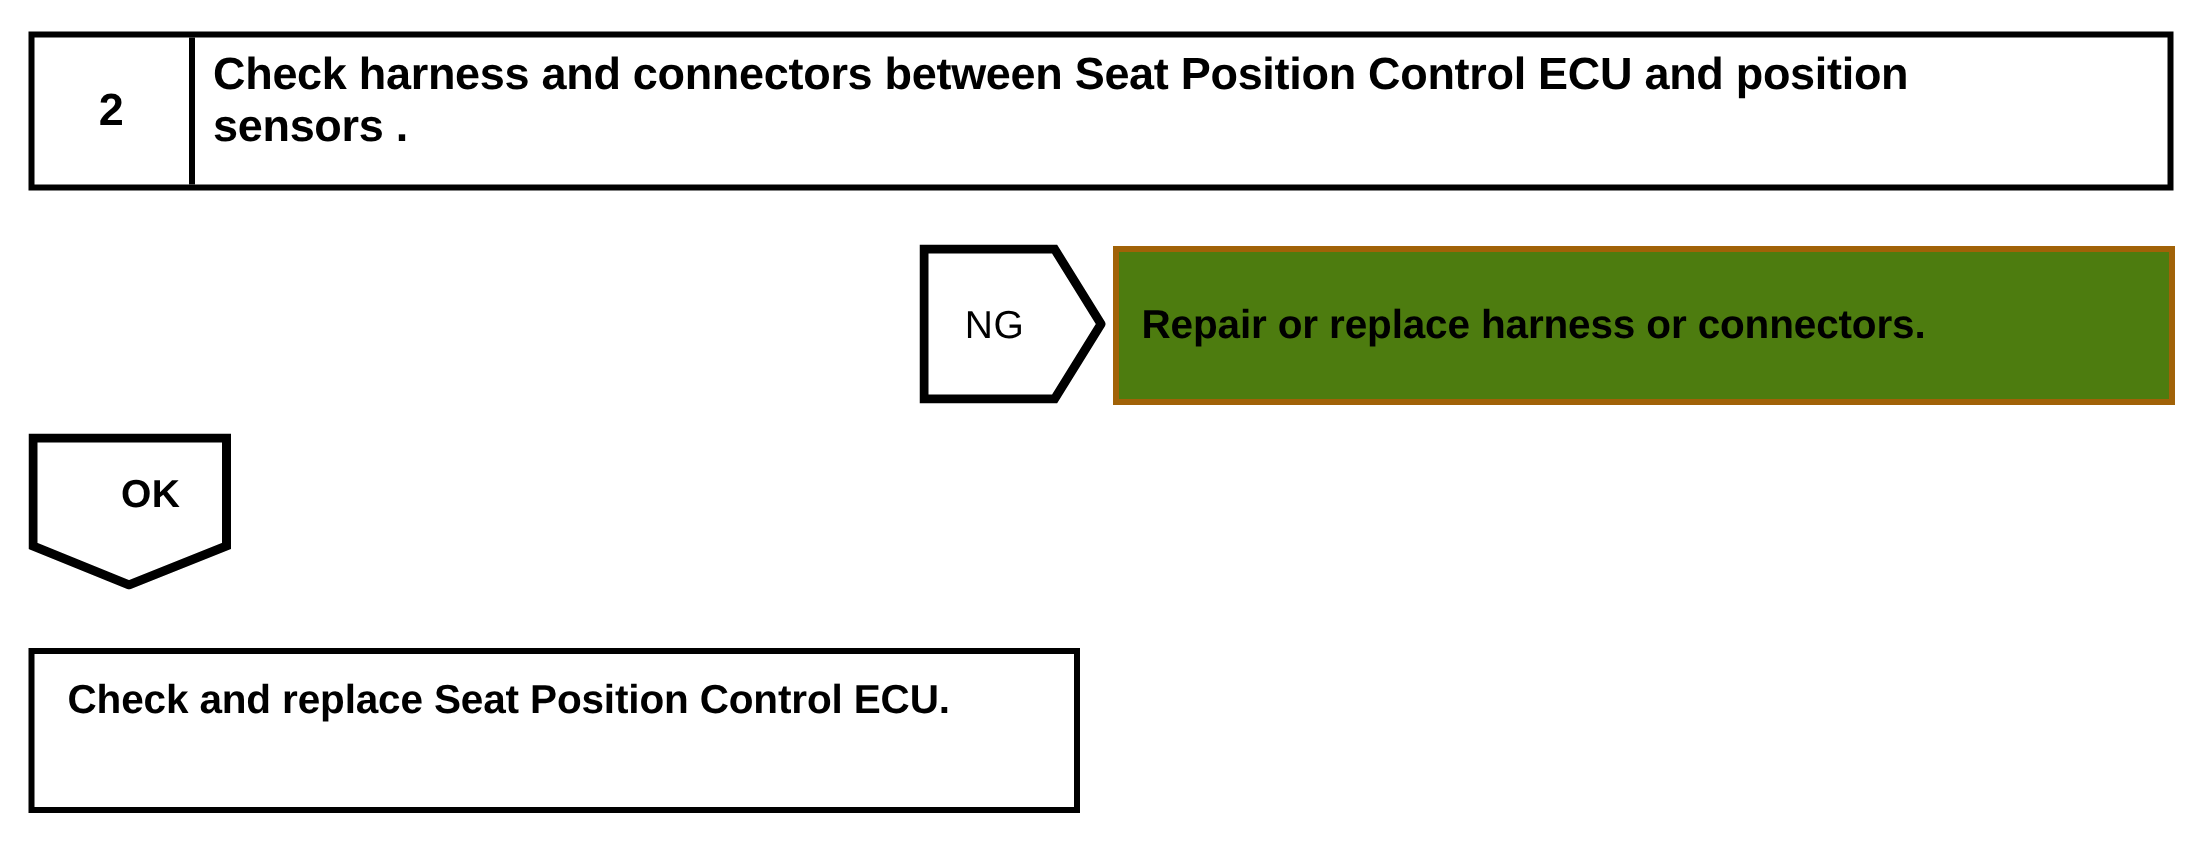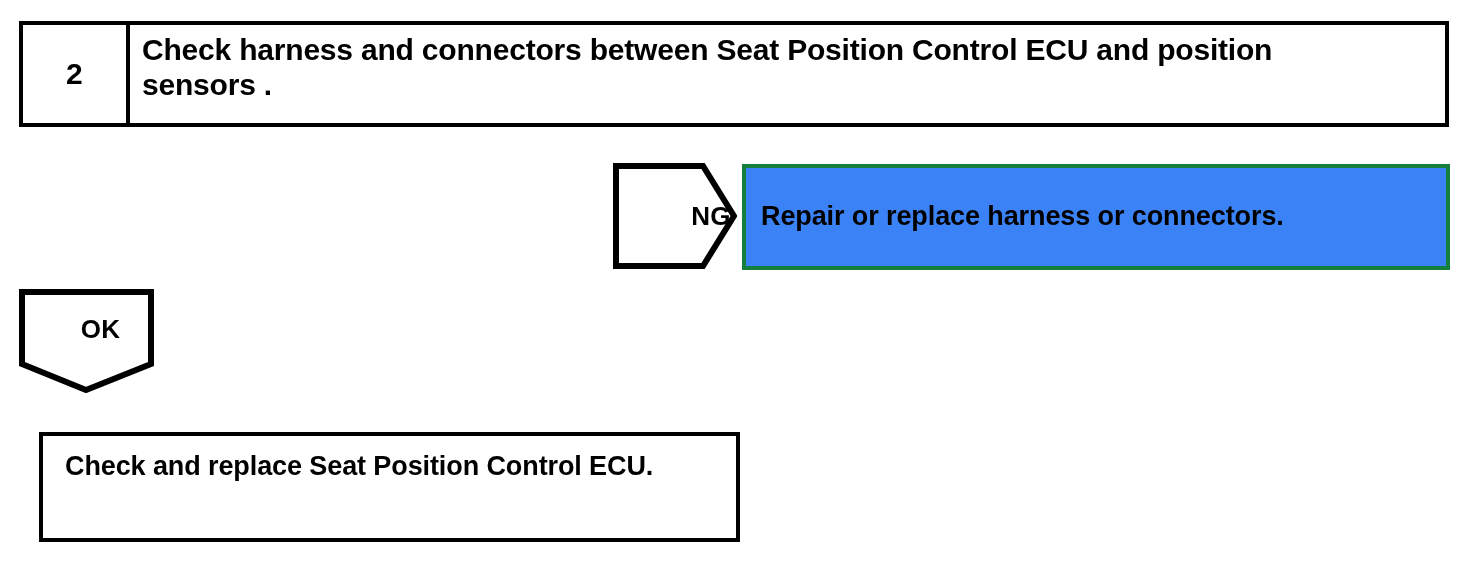--- a/index.html
+++ b/index.html
@@ -76,35 +76,34 @@
   .ng-label {
     position: absolute;
     left: 613px;
     top: 163px;
     width: 100px;
     height: 106px;
     display: flex;
     align-items: center;
     justify-content: center;
     font-size: 26px;
-    font-weight: bold;
+    font-weight: normal;
     letter-spacing: 0.3px;
-    margin-left: 48px;
   }
 
   
   .repair-box {
     position: absolute;
     left: 742px;
     top: 164px;
     width: 708px;
     height: 106px;
-    border: 4px solid #15803d;
-    box-sizing: border-box;
-    background: #3b82f6;
+    border: 4px solid #a16207;
+    box-sizing: border-box;
+    background: #4d7c0f;
     display: flex;
     align-items: center;
   }
   .repair-text {
     font-size: 27px;
     font-weight: bold;
     letter-spacing: -0.1px;
     padding-left: 15px;
     line-height: 1.15;
   }
@@ -140,21 +139,20 @@
   .final-box {
     position: absolute;
     left: 19px;
     top: 432px;
     width: 701px;
     height: 110px;
     border: 4px solid #000;
     box-sizing: border-box;
     background: #fff;
     padding: 14px 18px 0 22px;
-    margin-left: 20px;
   }
   .final-text {
     font-size: 27px;
     font-weight: bold;
     line-height: 1.2;
     text-align: justify;
     text-align-last: left;
     letter-spacing: -0.1px;
     white-space: pre-wrap;
   }

